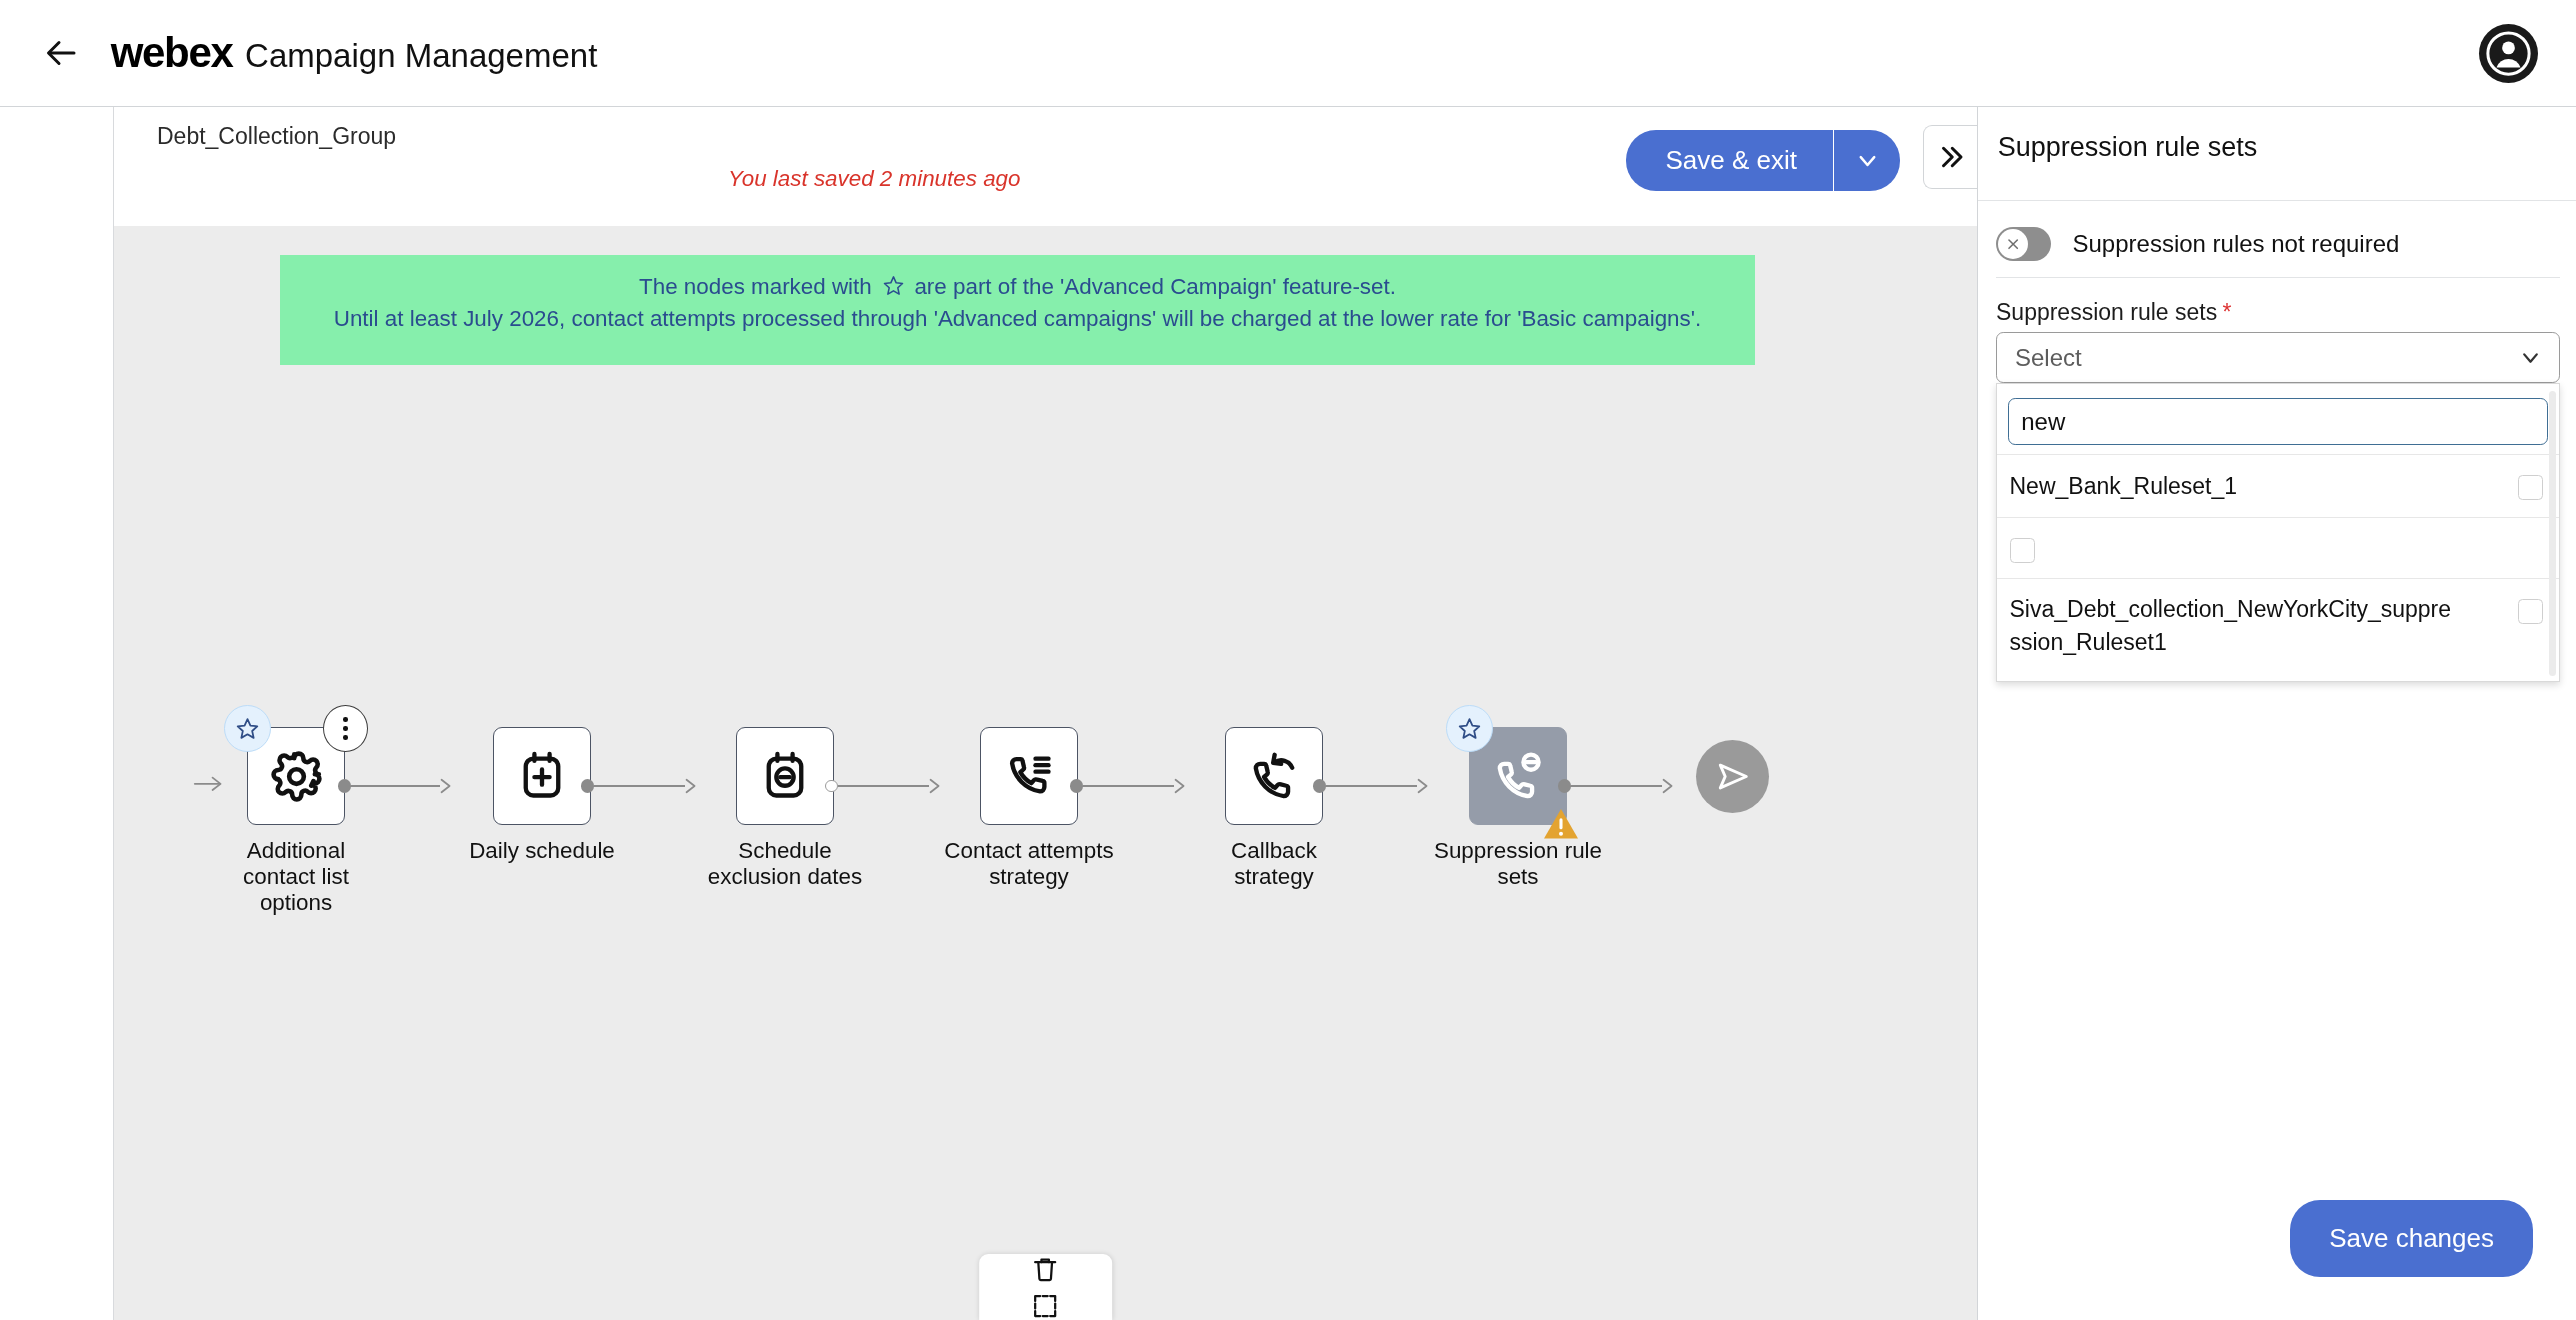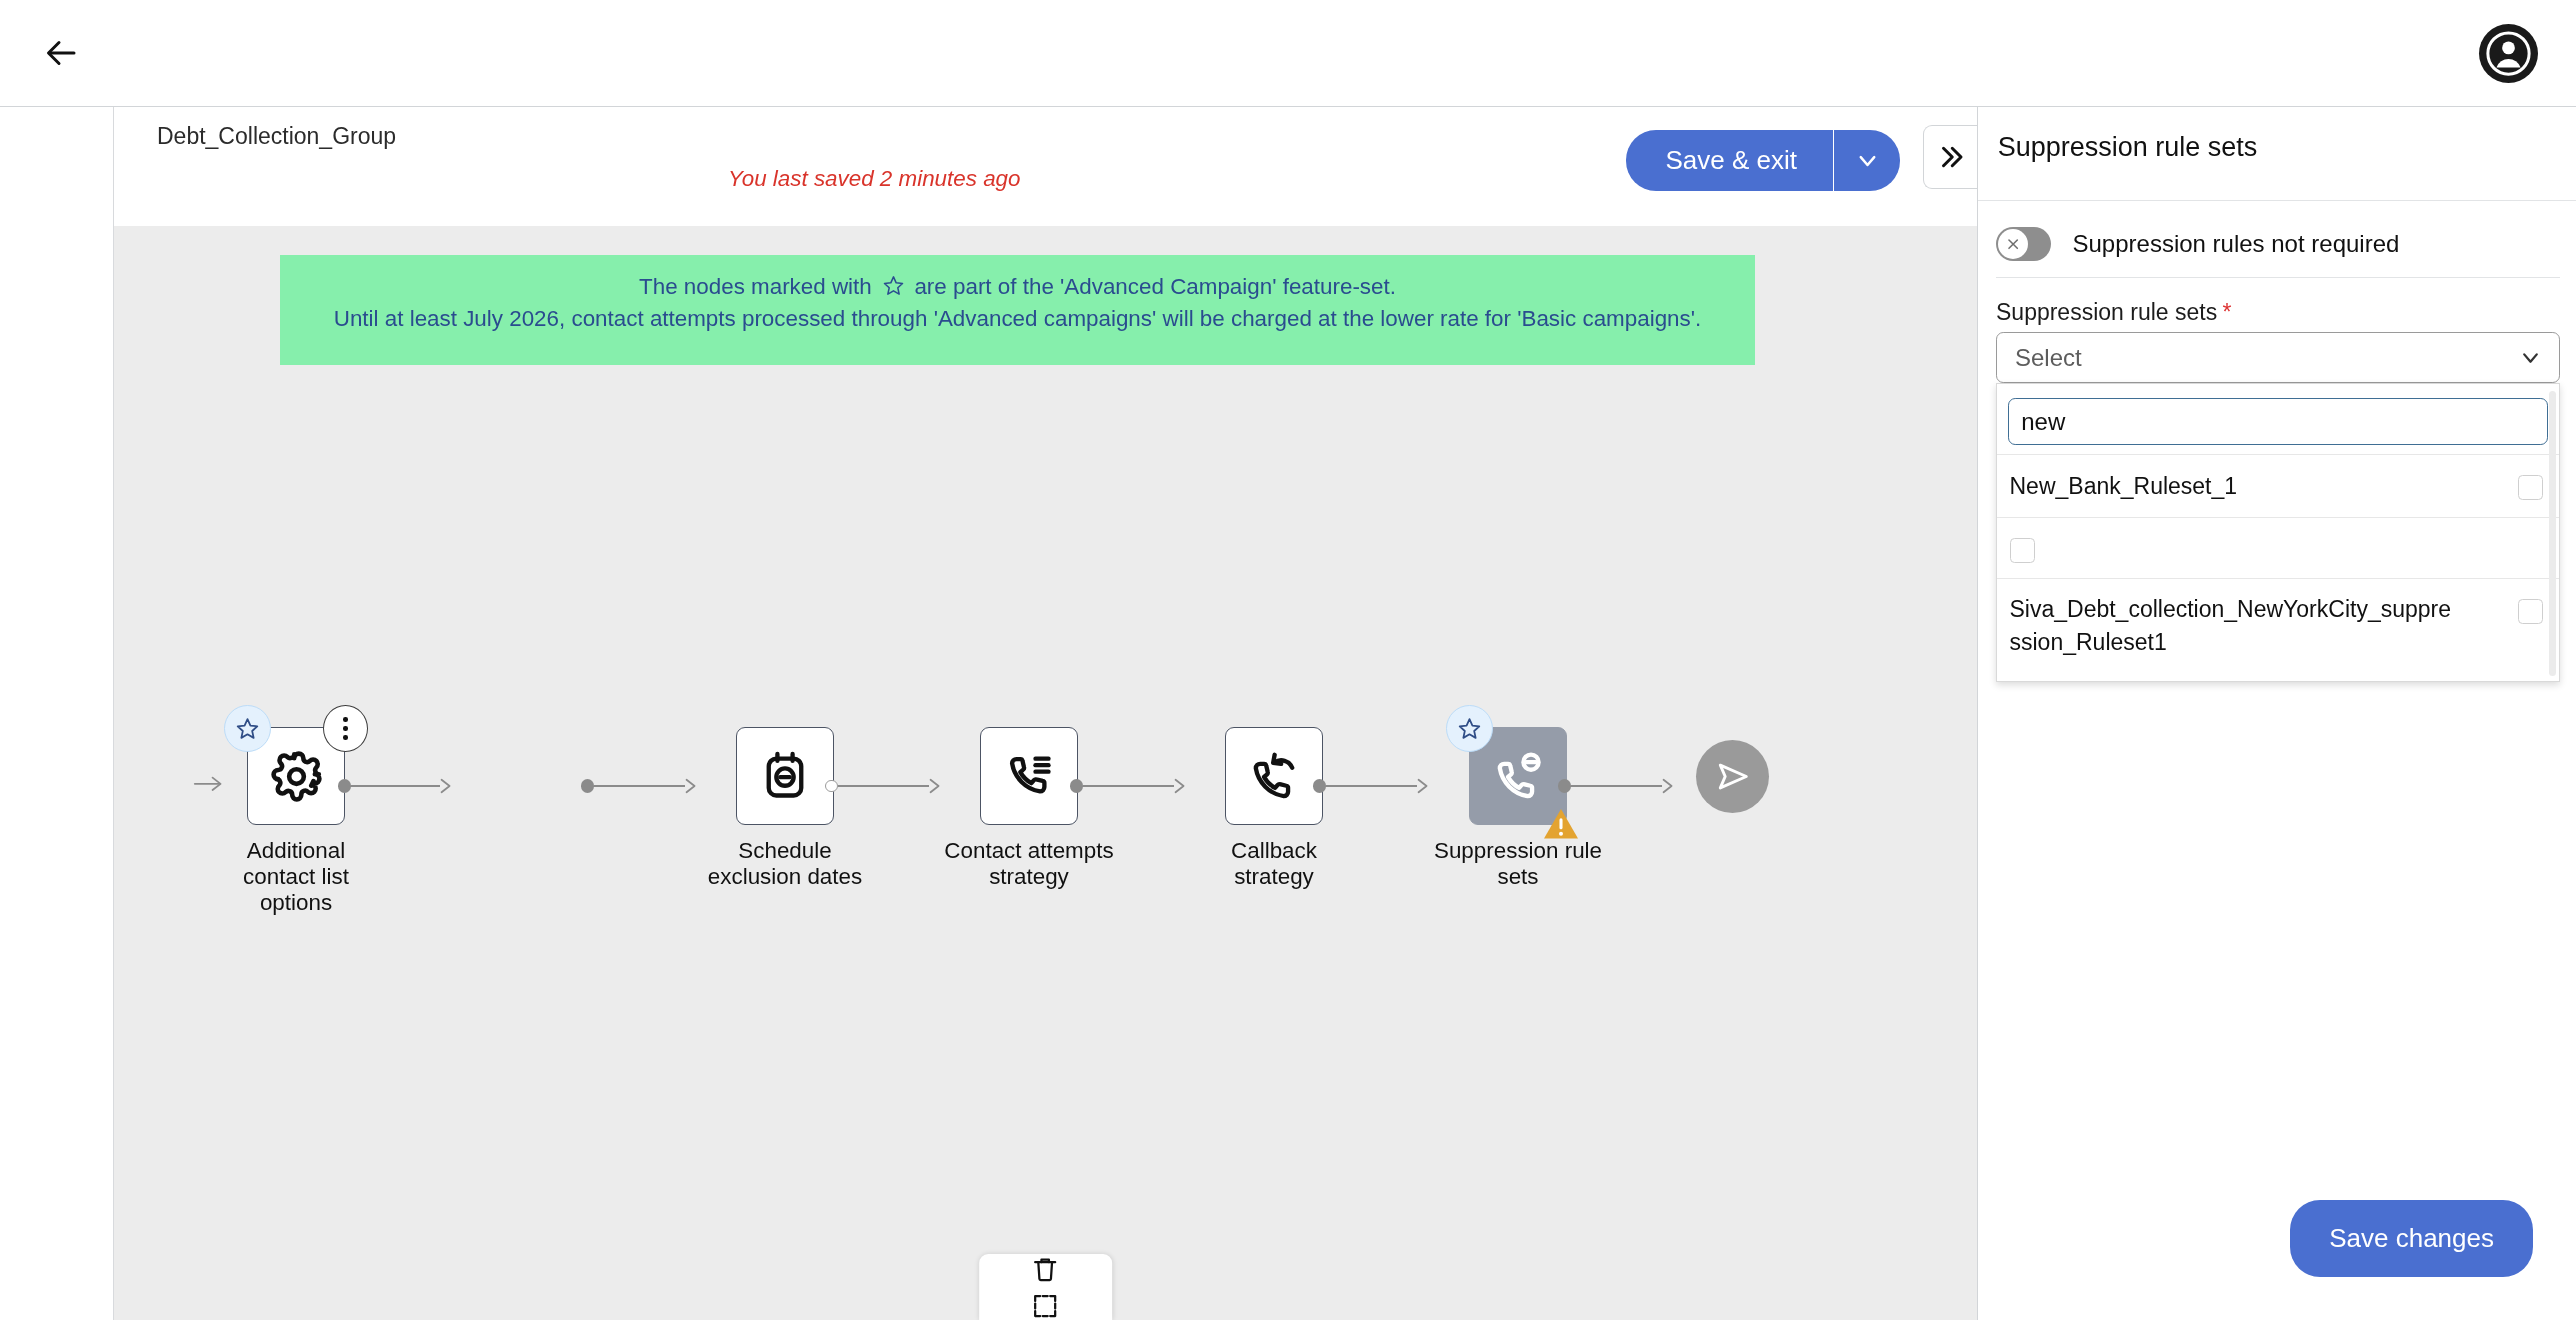--- a/index.html
+++ b/index.html
@@ -315,20 +315,24 @@
 </style>
 </head>
 <body>
 
 <div class="topbar">
   <div class="back-btn">
     <svg width="36" height="36" viewBox="0 0 24 24" fill="none" stroke="#111" stroke-width="2" stroke-linecap="round" stroke-linejoin="round">
       <line x1="20" y1="12" x2="4" y2="12"></line>
         <polyline points="10,5 3,12 10,19"></polyline>
     </svg>
+  </div>
+  <div class="brand-wrap">
+    <span class="brand-logo">webex</span>
+    <span class="brand-sub">Campaign Management</span>
   </div>
   <div class="avatar">
     <svg width="45" height="45" viewBox="0 0 24 24">
       <circle cx="12" cy="12" r="11" fill="none" stroke="#fff" stroke-width="1.6"></circle>
       <circle cx="12" cy="9" r="3.4" fill="#fff"></circle>
       <path d="M5.6 19.4a6.8 6.8 0 0 1 12.8 0z" fill="#fff"></path>
     </svg>
   </div>
 </div>
 
@@ -396,20 +400,32 @@
     </div>
 
     <div class="connector" style="left:224px; width:116px;">
       <div class="conn-dot"></div>
       <div class="conn-line"></div>
       <svg class="conn-arrow" width="16" height="18" viewBox="0 0 18 20" fill="none" stroke="#8b8b8b" stroke-width="2" stroke-linecap="round" stroke-linejoin="round">
           <polyline points="4,3 13,10 4,17"></polyline>
         </svg>
     </div>
 
+    <div class="node-group" style="left:361px;">
+      <div class="node-box">
+        <svg width="52" height="52" viewBox="0 0 24 24" fill="none" stroke="#111" stroke-width="2" stroke-linecap="round" stroke-linejoin="round">
+          <rect x="4.5" y="4" width="15" height="17" rx="3.5"></rect>
+          <line x1="8.5" y1="1.8" x2="8.5" y2="5"></line>
+            <line x1="15.5" y1="1.8" x2="15.5" y2="5"></line>
+          <line x1="12" y1="9" x2="12" y2="16"></line>
+            <line x1="8.5" y1="12.5" x2="15.5" y2="12.5"></line>
+        </svg>
+      </div>
+      <div class="node-label">Daily schedule</div>
+    </div>
 
     <div class="connector" style="left:467px; width:118px;">
       <div class="conn-dot"></div>
       <div class="conn-line"></div>
       <svg class="conn-arrow" width="16" height="18" viewBox="0 0 18 20" fill="none" stroke="#8b8b8b" stroke-width="2" stroke-linecap="round" stroke-linejoin="round">
           <polyline points="4,3 13,10 4,17"></polyline>
         </svg>
     </div>
 
     <div class="node-group" style="left:604px;">

